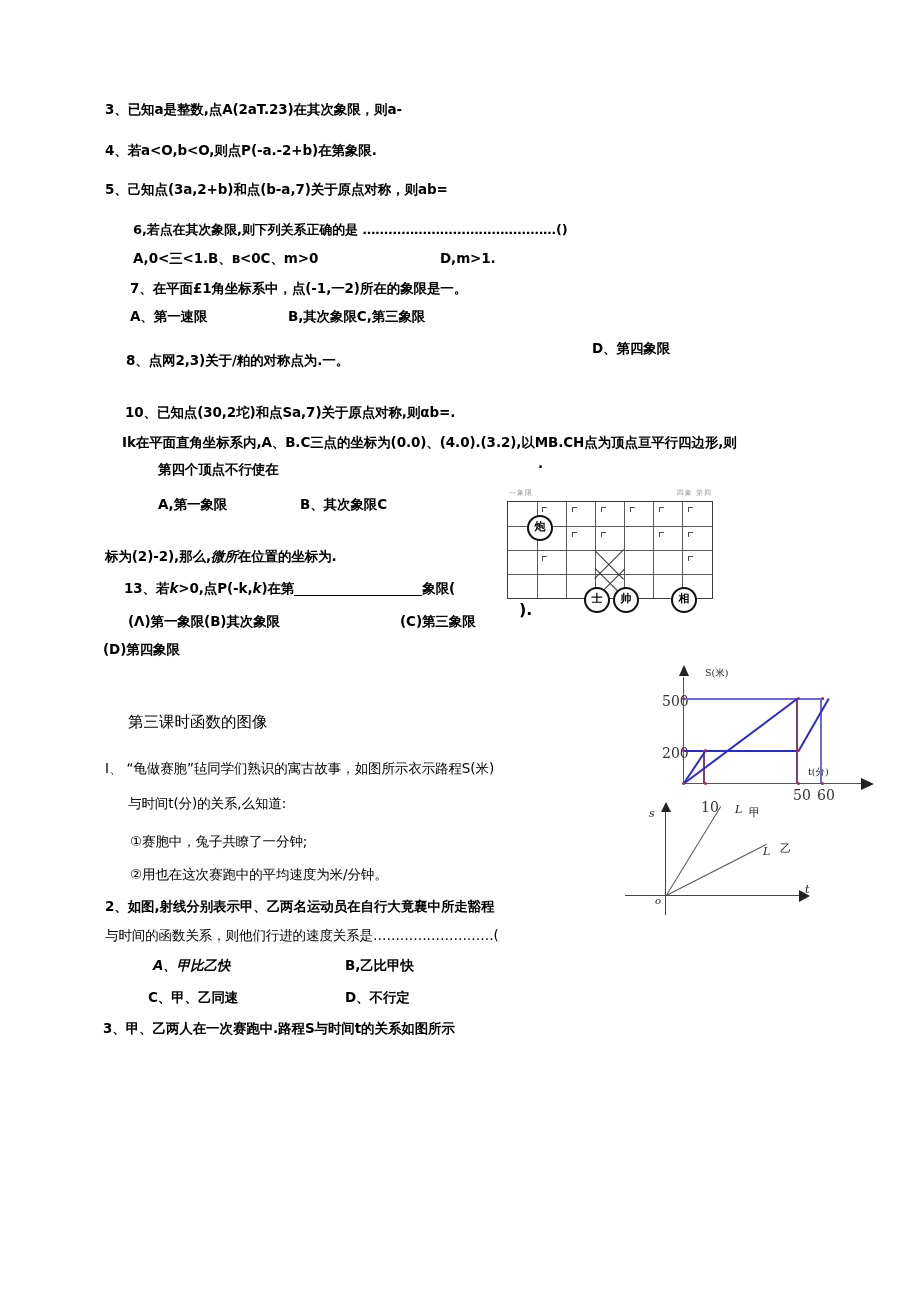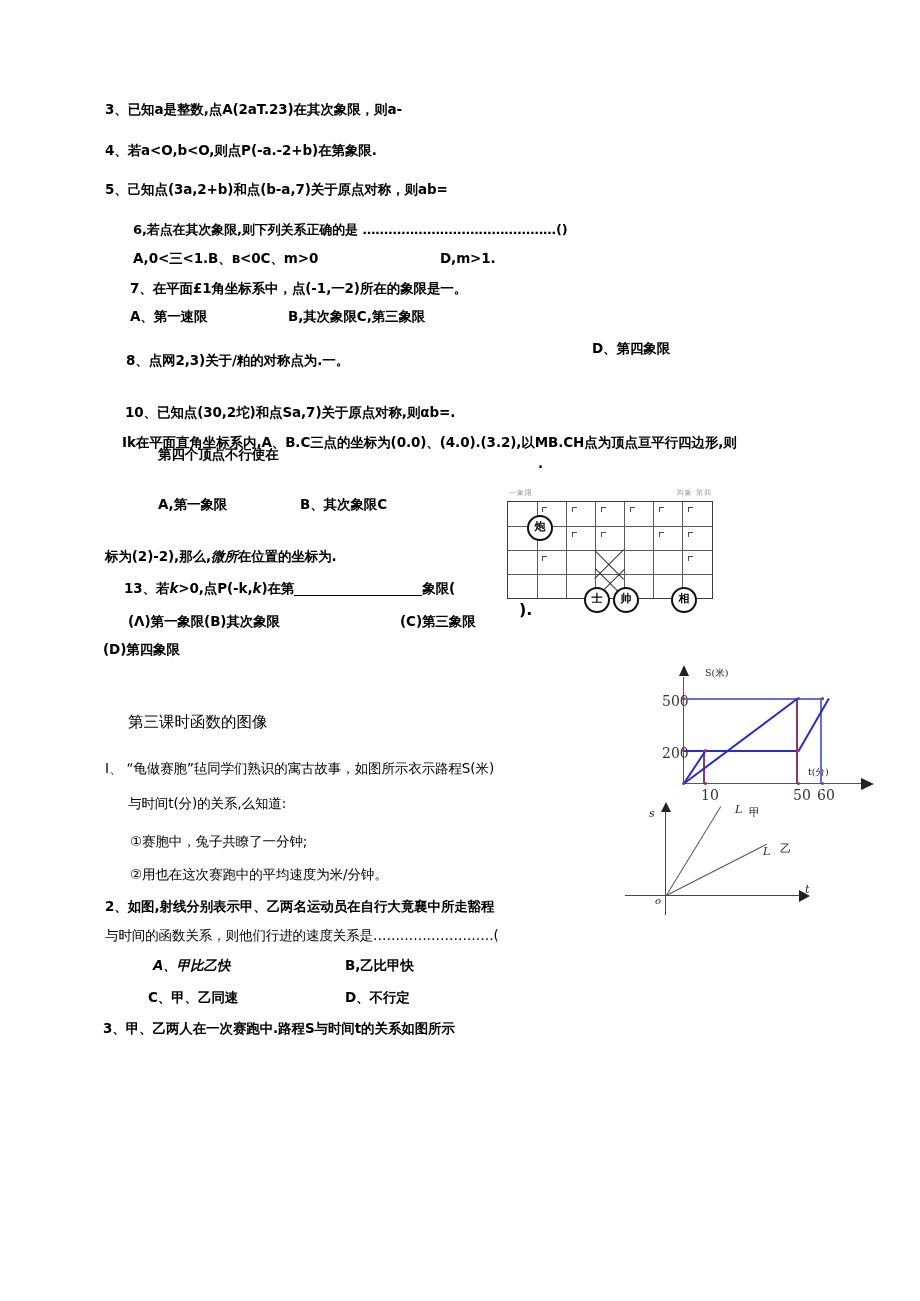--- a/index.html
+++ b/index.html
@@ -208,21 +208,21 @@
   <div class="ln" style="left:130px; top:308px;">A、第一速限</div>
   <div class="ln" style="left:288px; top:308px;">B,其次象限C,第三象限</div>
   <div class="ln" style="left:592px; top:308px;margin-top:32px;">D、第四象限</div>
 
   <div class="ln" style="left:126px; top:352px;">8、点网2,3)关于/粕的对称点为.一。</div>
 
 
   <div class="ln" style="left:125px; top:404px;">10、已知点(30,2坨)和点Sa,7)关于原点对称,则αb=.</div>
 
   <div class="ln" style="left:122px; top:434px;">Ik在平面直角坐标系内,A、B.C三点的坐标为(0.0)、(4.0).(3.2),以MB.CH点为顶点亘平行四边形,则</div>
-  <div class="ln" style="left:158px; top:446px;">第四个顶点不行使在</div>
+  <div class="ln" style="left:158px; top:461px;">第四个顶点不行使在</div>
   <div class="ln" style="left:538px; top:455px;">.</div>
 
   <div class="ln" style="left:158px; top:496px;">A,第一象限</div>
   <div class="ln" style="left:300px; top:496px;">B、其次象限C</div>
 
 
   <div class="ln" style="left:105px; top:548px;">
     <span>标为(2)-2),那么,</span><span class="ital">微所</span><span>在位置的坐标为.</span>
   </div>
 
@@ -338,21 +338,21 @@
     <div class="axis" style="left:58px; top:128px; width:180px; height:1.4px;"></div>
     <div class="arrowup" style="left:53.5px; top:10px;"></div>
     <div class="arrowright" style="left:236px; top:122.5px;"></div>
 
     <div class="axlabel" style="left:80px; top:12px;">S(米)</div>
     <div class="axlabel" style="left:183px; top:111px;">t(分)</div>
 
     <div class="ytick" style="left:37px; top:38px;">500</div>
     <div class="ytick" style="left:37px; top:90px;">200</div>
 
-    <div class="xtick" style="left:76px; top:132px;">10</div>
+    <div class="xtick" style="left:76px; top:144px;">10</div>
     <div class="xtick" style="left:168px; top:132px;">50</div>
     <div class="xtick" style="left:192px; top:132px;">60</div>
 
     <div class="seg lav" style="left:58px; top:43px; width:141px;"></div>
     <div class="seg blue" style="left:58px; top:95px; width:115px;"></div>
 
     <div class="seg dot" style="left:80px; top:95px; width:33px; transform:rotate(90deg);"></div>
     <div class="seg dot" style="left:173px; top:43px; width:85px; transform:rotate(90deg);"></div>
     <div class="seg lav" style="left:197px; top:43px; width:85px; transform:rotate(90deg);"></div>
 

